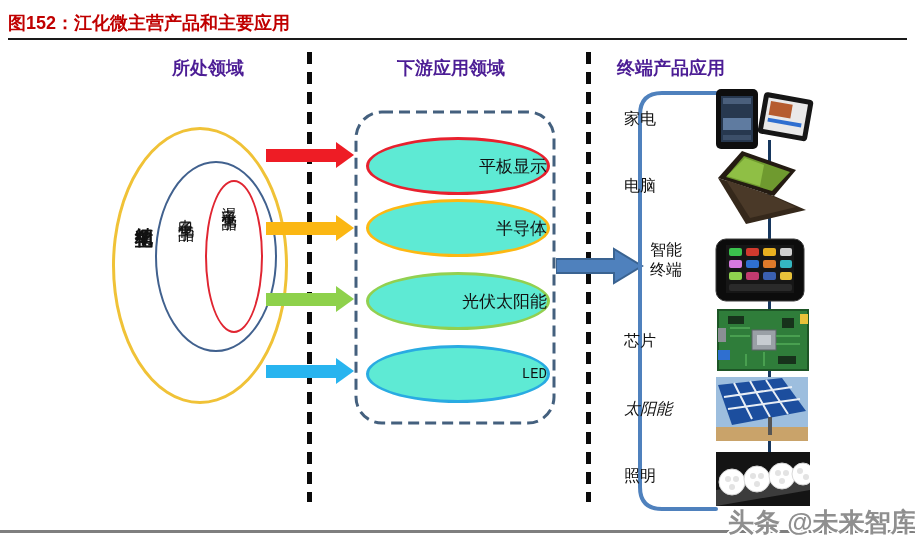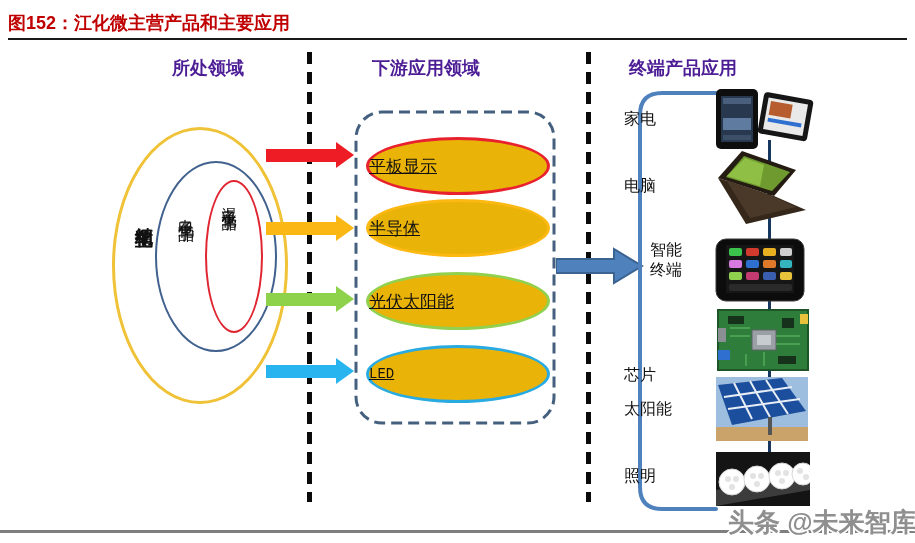--- a/index.html
+++ b/index.html
@@ -7,22 +7,22 @@
     position:relative;width:915px;height:543px;background:#fff;overflow:hidden;
     font-family:"Liberation Sans",sans-serif;color:#111;
   }
   
   .title{position:absolute;left:8px;top:11px;font-size:18px;font-weight:700;color:#c00000;}
   .title-rule{position:absolute;left:8px;top:38px;width:899px;height:2px;background:#1a1a1a;}
   .bottom-rule{position:absolute;left:0;top:530px;width:915px;height:3px;background:#7f7f7f;}
   
   .hdr{position:absolute;top:56px;font-size:18px;font-weight:700;color:#4c1d95;white-space:nowrap;}
   .hdr-left{left:150px;width:116px;text-align:center;}
-  .hdr-mid{left:372px;width:133px;text-align:left;}
-  .hdr-right{left:617px;width:132px;text-align:center;}
+  .hdr-mid{left:372px;width:133px;text-align:right;}
+  .hdr-right{left:617px;width:132px;text-align:left;}
   
   .vdash{position:absolute;top:52px;height:450px;width:5px;
     background:repeating-linear-gradient(180deg,#0a0a0a 0 12px,transparent 12px 20px);}
   .vdash-1{left:307px;}
   .vdash-2{left:586px;}
   
   .ell{position:absolute;border-radius:50%;border:3px solid var(--c);}
   .ell-outer{left:112px;top:127px;width:170px;height:271px;}
   .ell-mid{left:155px;top:161px;width:118px;height:187px;border-width:2.5px;}
   .ell-inner{left:205px;top:180px;width:54px;height:149px;border-width:2.5px;}
@@ -33,34 +33,34 @@
   
   .flow-arrow{position:absolute;left:266px;width:88px;height:26px;}
   .flow-arrow .shaft{position:absolute;left:0;top:7px;width:70px;height:13px;background:var(--c);}
   .flow-arrow .tip{position:absolute;left:70px;top:0;width:0;height:0;
     border-top:13px solid transparent;border-bottom:13px solid transparent;border-left:18px solid var(--c);}
   .fa-0{top:142px;} .fa-1{top:215px;} .fa-2{top:286px;} .fa-3{top:358px;}
   
   .appbox{position:absolute;left:354px;top:110px;width:202px;height:315px;}
   .appbox rect{fill:none;stroke:var(--c);stroke-width:3;stroke-dasharray:11 6;}
   .app{position:absolute;left:366px;width:178px;height:52px;border-radius:50%;
-    border:3px solid var(--c);display:flex;align-items:center;justify-content:flex-start;
-    font-size:17px;color:#111;background:#eab308;text-decoration:underline;}
+    border:3px solid var(--c);display:flex;align-items:center;justify-content:flex-end;
+    font-size:17px;color:#111;background:#5eead4;}
   .app-0{top:137px;} .app-1{top:199px;} .app-2{top:272px;} .app-3{top:345px;}
   .app-3 span{font-family:"Liberation Mono",monospace;font-size:14px;}
   
   .main-arrow{position:absolute;left:556px;top:246px;width:88px;height:40px;}
   .main-arrow polygon{fill:var(--c);stroke:#3a6391;stroke-width:2;}
   
   .bracket{position:absolute;left:634px;top:87px;width:86px;height:428px;}
   .bracket path{fill:none;stroke:var(--c);stroke-width:4;stroke-linecap:round;}
   
   .tlabel{position:absolute;left:624px;font-size:16px;color:#111;line-height:1.25;}
-  .tl-0{top:109px;} .tl-1{top:176px;} .tl-2{top:240px;width:44px;margin-left:26px;} .tl-3{top:331px;margin-top:34px;}
-  .tl-4{top:399px;} .tl-5{top:466px;}
+  .tl-0{top:109px;} .tl-1{top:176px;} .tl-2{top:240px;width:44px;margin-left:26px;} .tl-3{top:331px;}
+  .tl-4{top:399px;font-style:italic;} .tl-5{top:466px;}
   
   .connector{position:absolute;left:768px;top:140px;width:3px;height:360px;background:#17375e;z-index:0;}
   .dev{position:absolute;z-index:1;}
   
   .watermark{position:absolute;left:728px;top:505px;font-size:26px;font-weight:700;color:#8f8f8f;
     white-space:nowrap;z-index:3;
     text-shadow:-2px 0 0 #fff,2px 0 0 #fff,0 -2px 0 #fff,0 2px 0 #fff,-1px -1px 0 #fff,1px 1px 0 #fff,-1px 1px 0 #fff,1px -1px 0 #fff;}
 </style>
 </head>
 <body>

